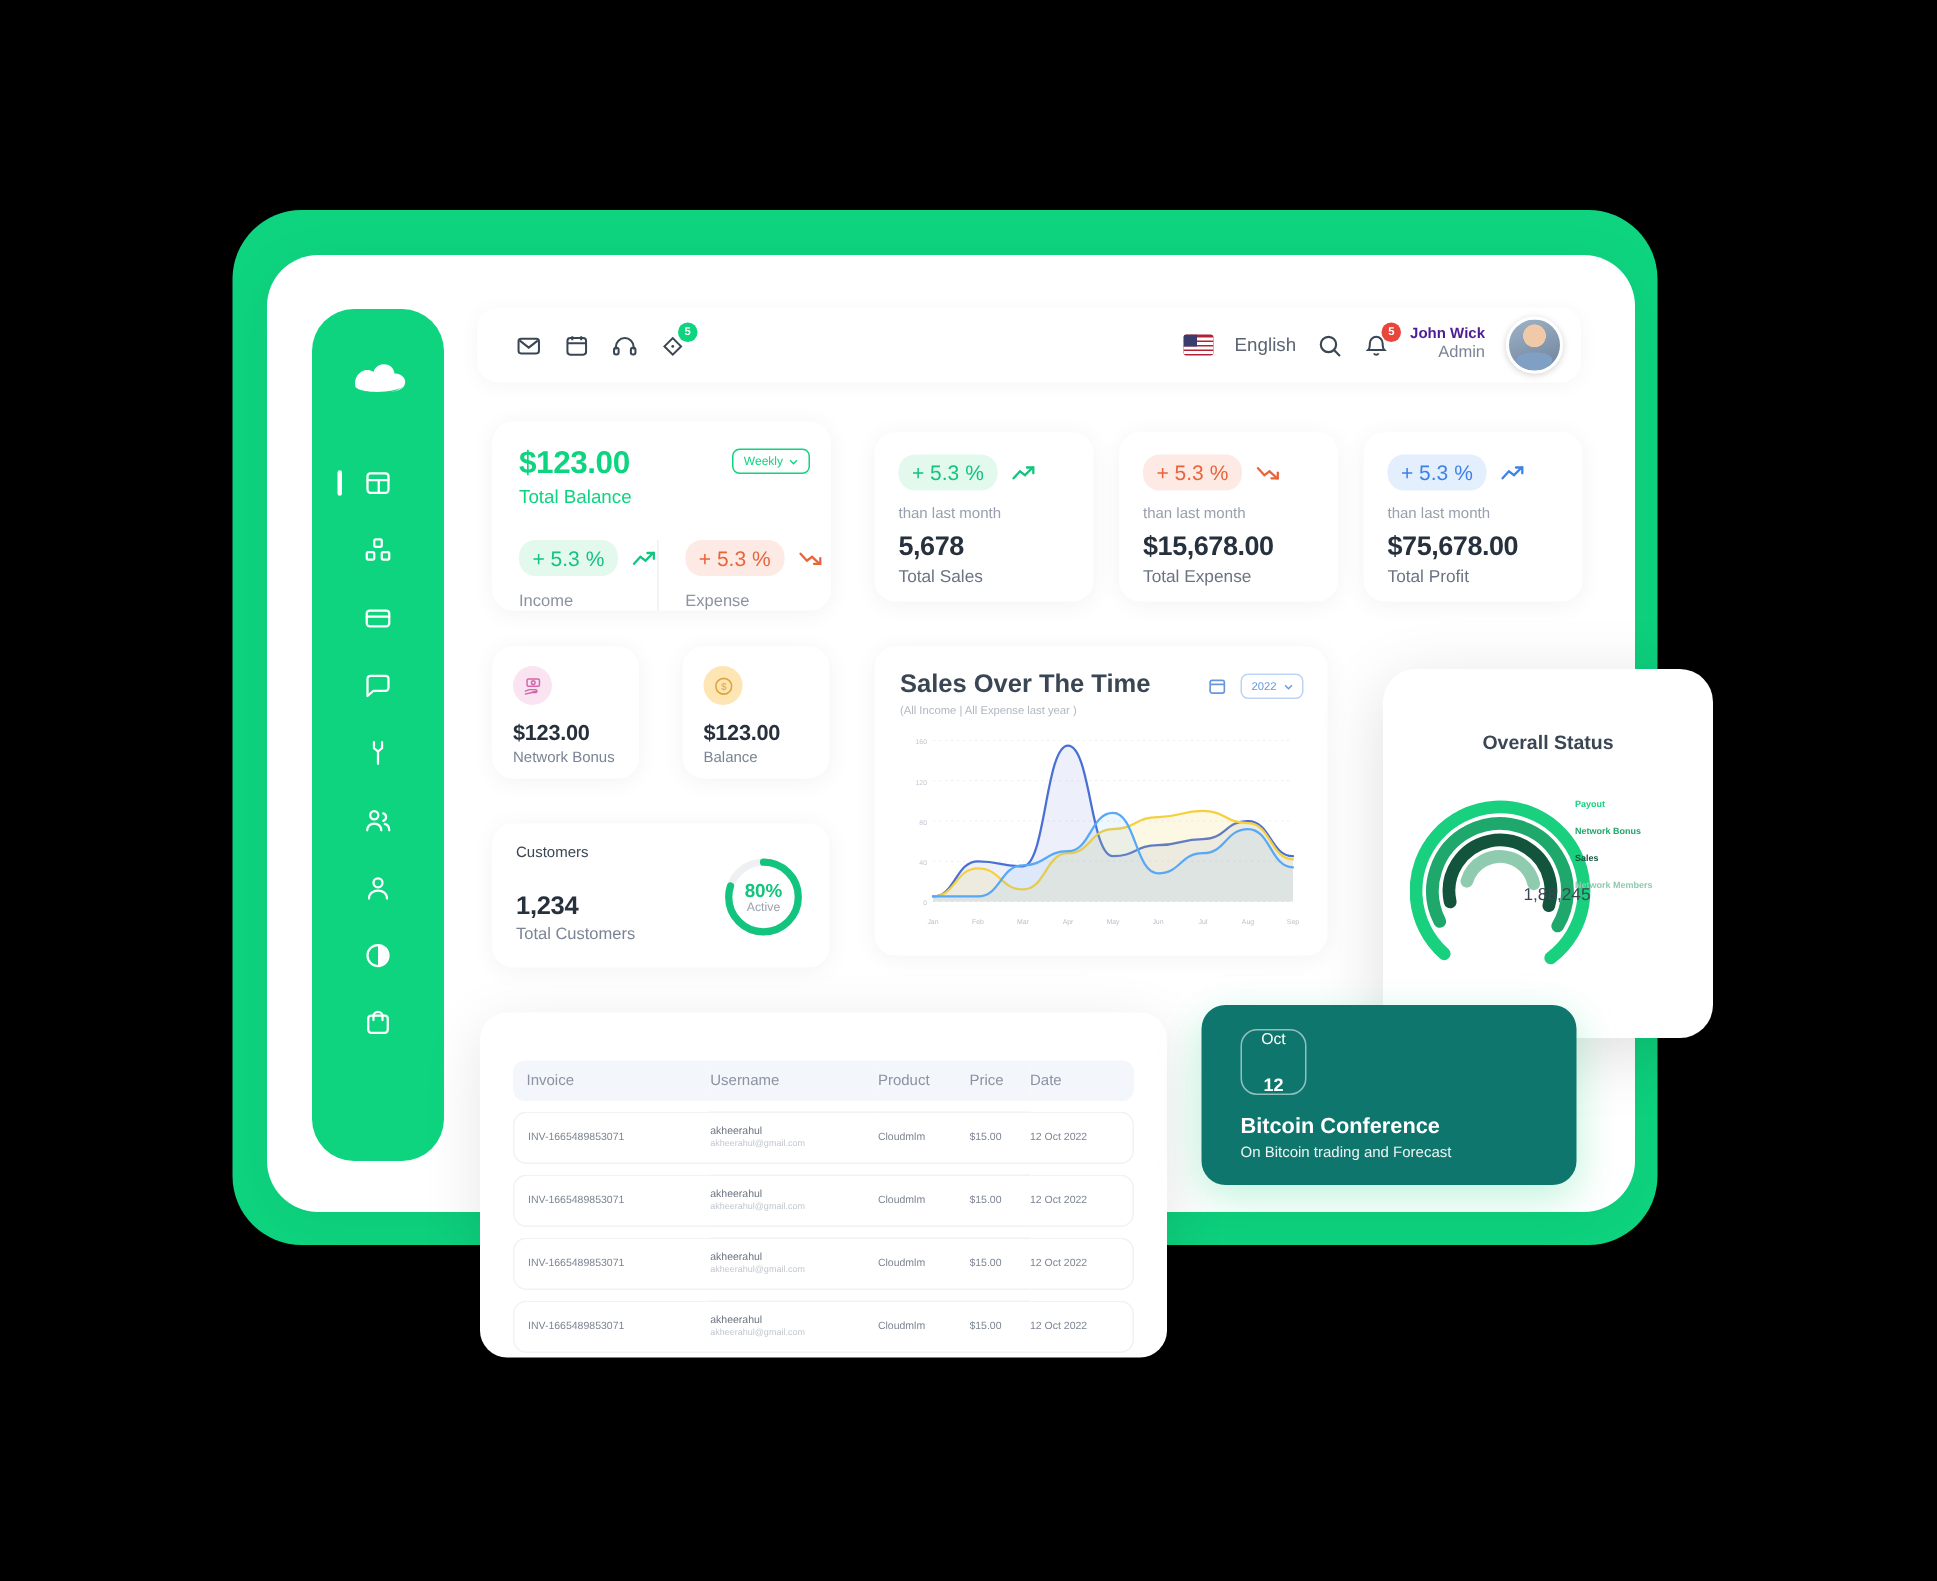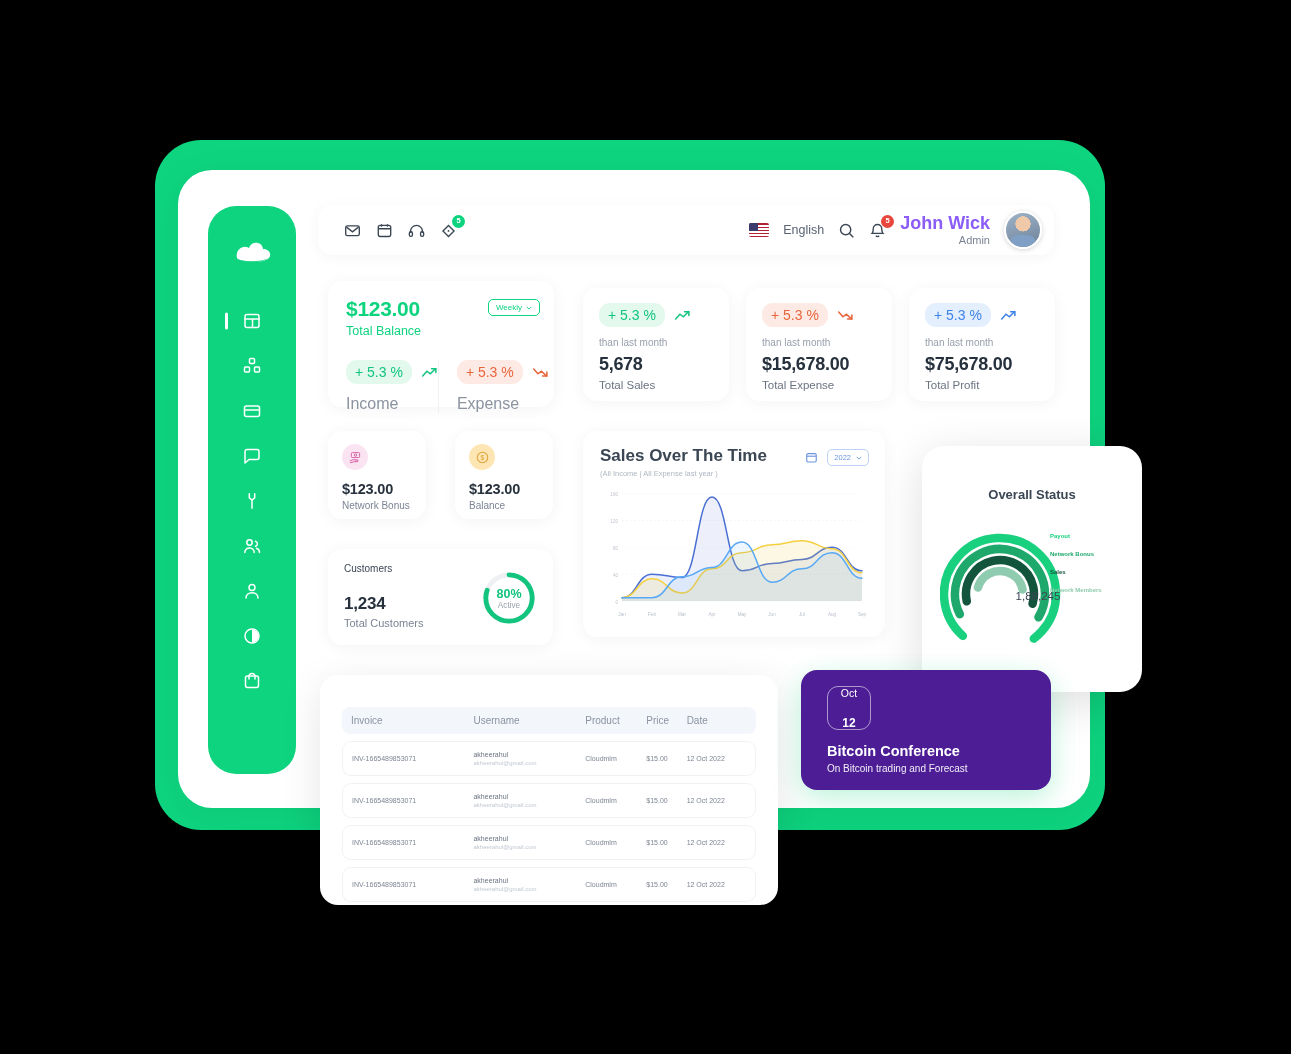--- a/index.html
+++ b/index.html
@@ -54,21 +54,21 @@
     font-size: 7.5px; font-weight: bold;
     width: 13px; height: 13px; border-radius: 50%;
     display: flex; align-items: center; justify-content: center;
   }
   .tb-badge.red { background: #e8453c; }
   #topbar-right { margin-left: auto; display: flex; align-items: center; gap: 14px; padding-right: 12px; }
   #flag { width: 20px; height: 14px; border-radius: 2px; overflow: hidden; position: relative; background: #b22234; }
   #flag .stripe { position:absolute; left:0; width:100%; height:2px; background:#fff; }
   #flag .canton { position:absolute; left:0; top:0; width:9px; height:8px; background:#3c3b6e; }
   #lang { font-size: 12.5px; color: #5a6472; }
-  #user-name { font-size: 18px; font-weight: bold; color: #8b5cf6; text-align: right; line-height: 1.25; }
+  #user-name { font-size: 10px; font-weight: bold; color: #4c1d95; text-align: right; line-height: 1.25; }
   #user-role { font-size: 11px; color: #7b8494; text-align: right; line-height: 1.25; }
   #avatar {
     width: 38px; height: 38px; border-radius: 50%;
     background: radial-gradient(circle at 50% 32%, #f0c9a8 0 26%, transparent 27%),
                 linear-gradient(160deg,#9fb3c8,#6d8299);
     border: 2px solid #fff; box-shadow: 0 1px 5px rgba(0,0,0,.18);
     position: relative; overflow: hidden;
   }
   #avatar::after {
     content:""; position:absolute; left:14%; bottom:0; width:72%; height:36%;
@@ -89,21 +89,21 @@
     display: flex; align-items: center; gap: 4px; cursor: pointer;
   }
   #balance-split { display: flex; margin-top: 22px; }
   #balance-split > div { flex: 1; }
   #balance-split > div + div { border-left: 1px solid #eef0f3; padding-left: 18px; }
   .pill-row { display: flex; align-items: center; gap: 9px; }
   .pill { font-size: 14px; border-radius: 11px; padding: 4px 9px; white-space: nowrap; }
   .pill.green { background: #e3f9ee; color: #12c47e; }
   .pill.red   { background: #fdeae4; color: #e8653c; }
   .pill.blue  { background: #e4effd; color: #3d82e8; }
-  .sub-label { font-size: 16px; color: #8b93a1; margin-top: 11px; }
+  .sub-label { font-size: 11px; color: #8b93a1; margin-top: 11px; }
 
   
   .kpi { width: 146px; height: 113px; padding: 15px 16px; }
   #kpi-sales   { left: 583px; top: 288px; }
   #kpi-expense { left: 746px; top: 288px; }
   #kpi-profit  { left: 909px; top: 288px; }
   .kpi .than { font-size: 10px; color: #98a0ad; margin-top: 10px; }
   .kpi .val { font-size: 18px; font-weight: bold; color: #27313d; margin-top: 6px; letter-spacing: -.3px; }
   .kpi .cap { font-size: 11.5px; color: #6b7482; margin-top: 4px; }
 
@@ -164,21 +164,21 @@
   }
   #sales-table td:first-child { border-left: 1px solid #f0f2f6; border-radius: 9px 0 0 9px; padding-left: 9px; }
   #sales-table td:last-child  { border-right: 1px solid #f0f2f6; border-radius: 0 9px 9px 0; }
   .uname { color: #6b7482; display:block; }
   .umail { color: #c2c8d1; font-size: 6px; display:block; margin-top: 2px; }
 
   
   #btc-card {
     position: absolute; left: 801px; top: 670px;
     width: 250px; height: 120px;
-    background: #4c1d95; border-radius: 16px; padding: 16px 26px;
+    background: #0f766e; border-radius: 16px; padding: 16px 26px;
     box-shadow: 0 8px 28px rgba(14,212,127,.28);
   }
   #btc-date {
     width: 44px; height: 44px; border: 1.5px solid rgba(255,255,255,.55);
     border-radius: 11px; display:flex; flex-direction:column;
     align-items:center; justify-content:center; color:#fff;
   }
   #btc-mon { font-size: 10.5px; }
   #btc-day { font-size: 12px; font-weight: bold; margin-top:17px; }
   #btc-title { color:#fff; font-size: 14.5px; font-weight: bold; margin-top: 13px; }

